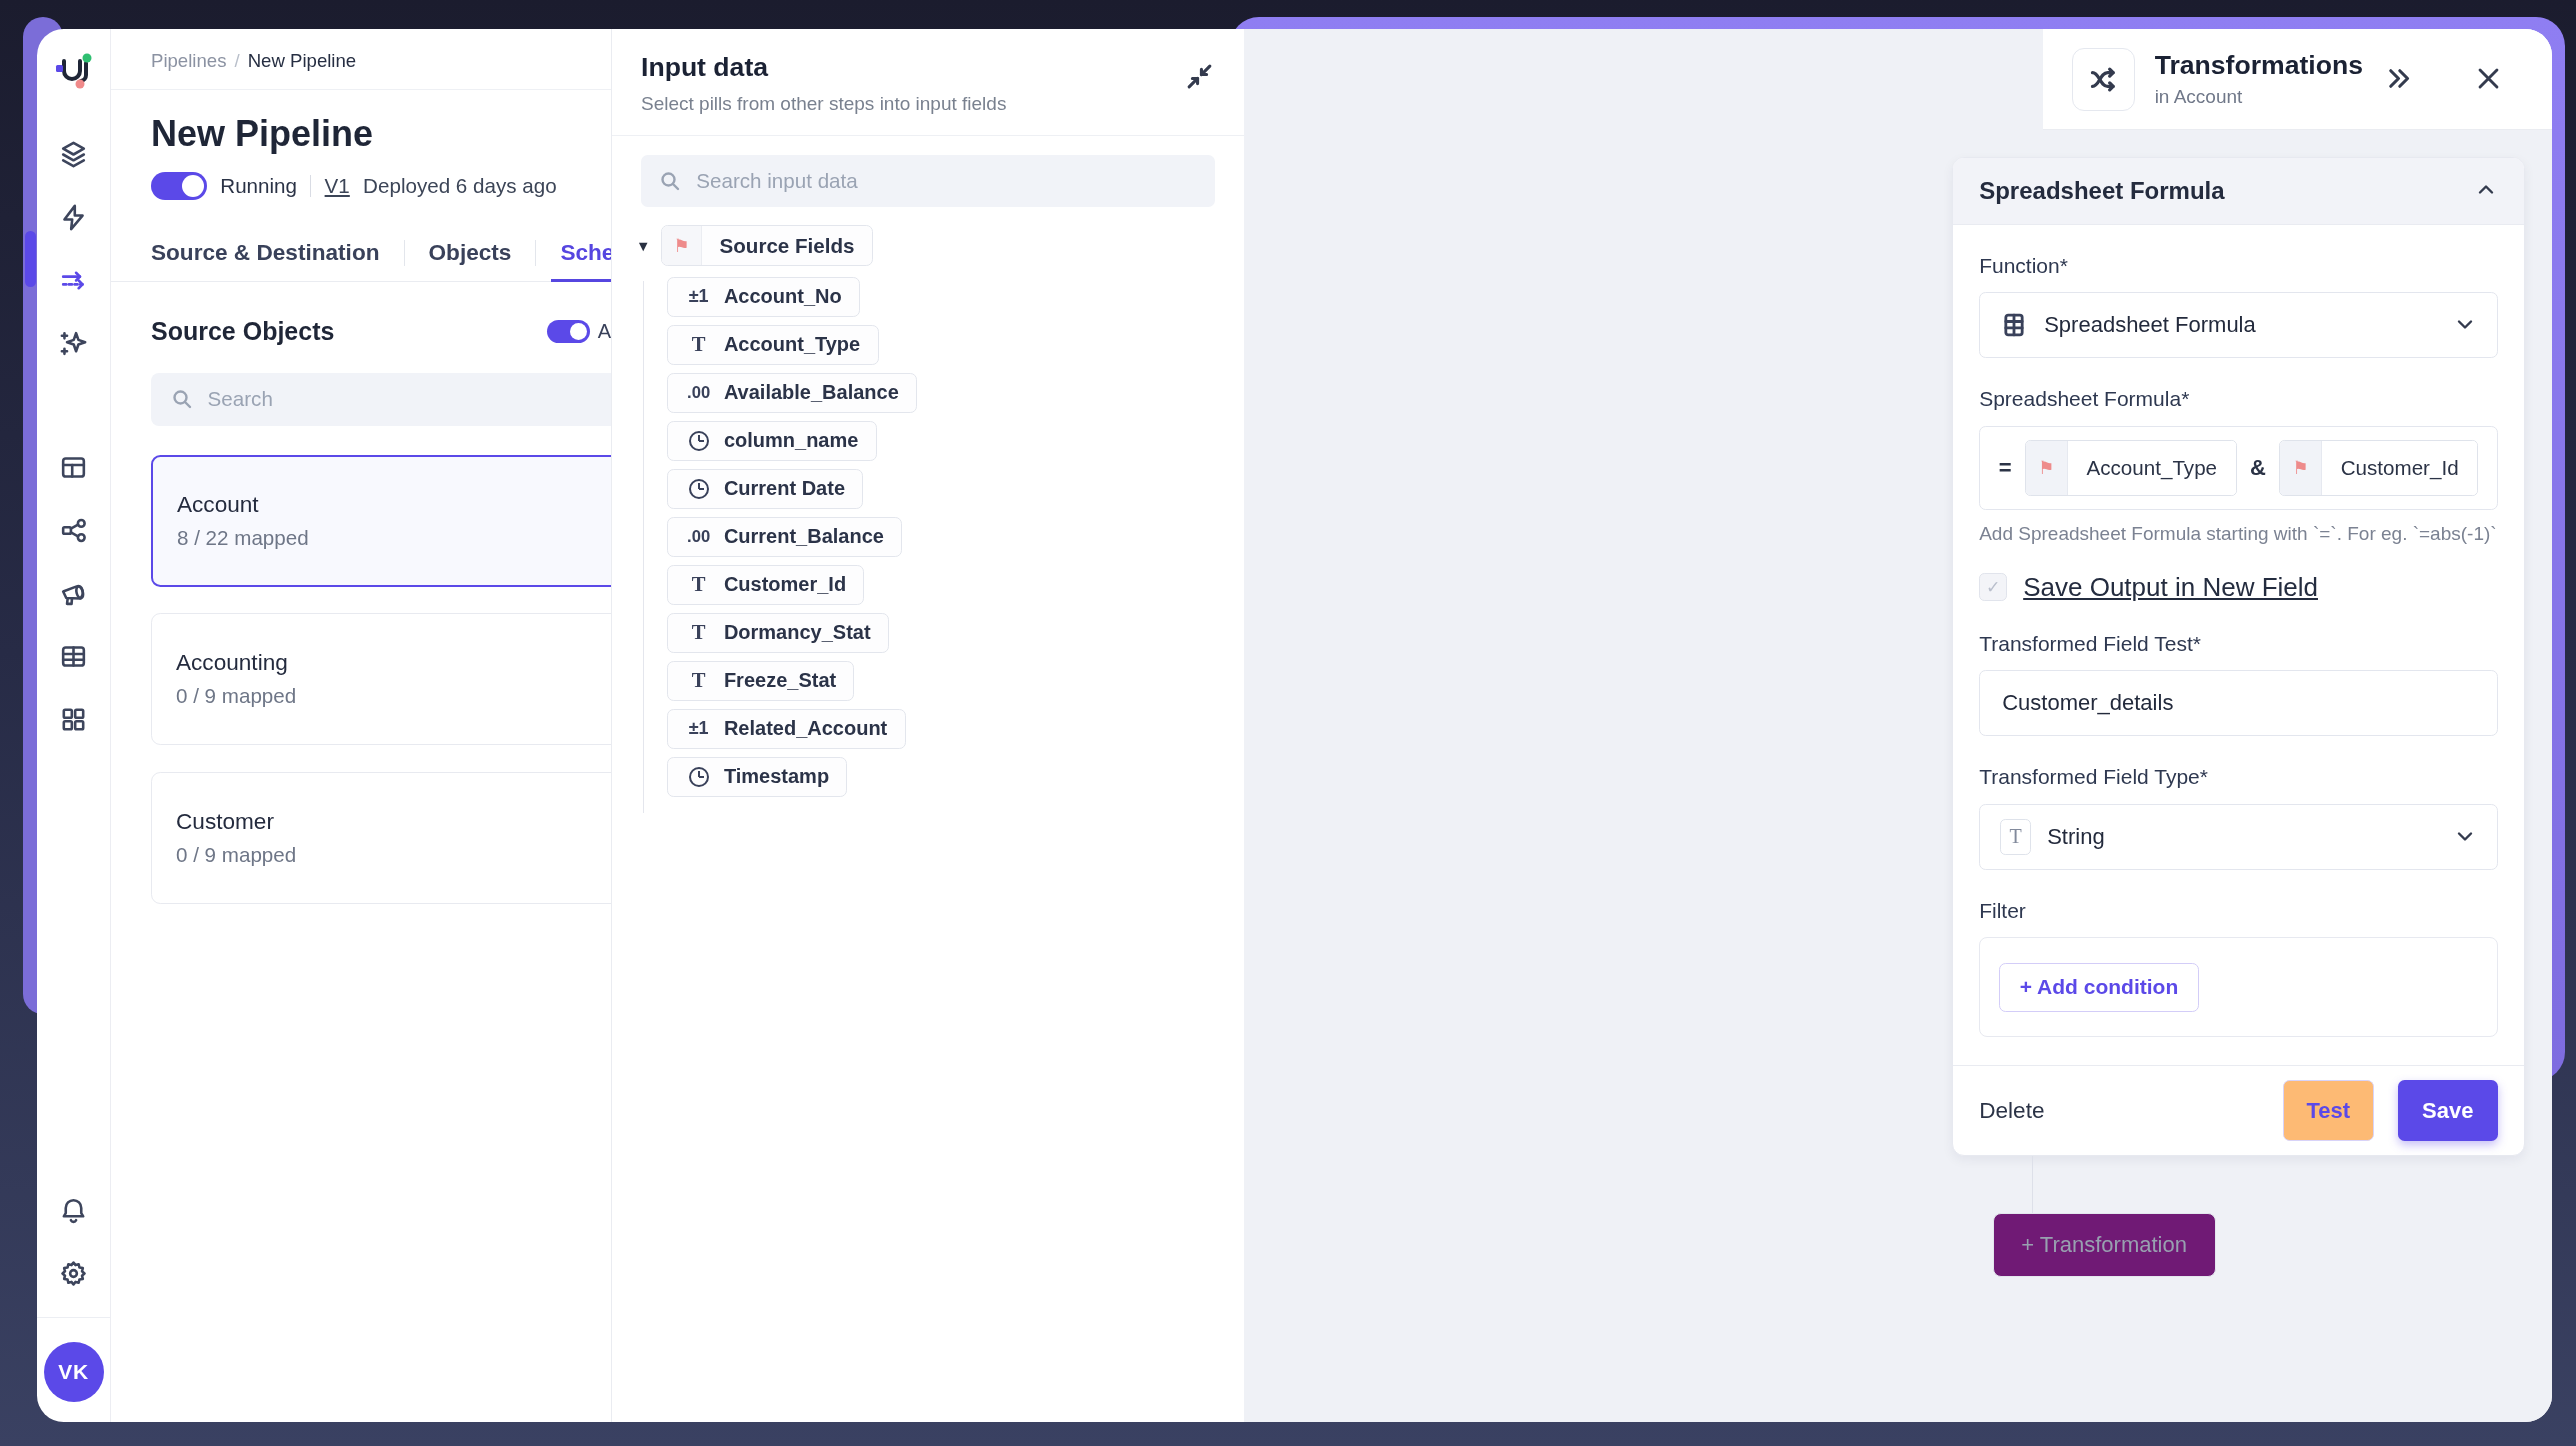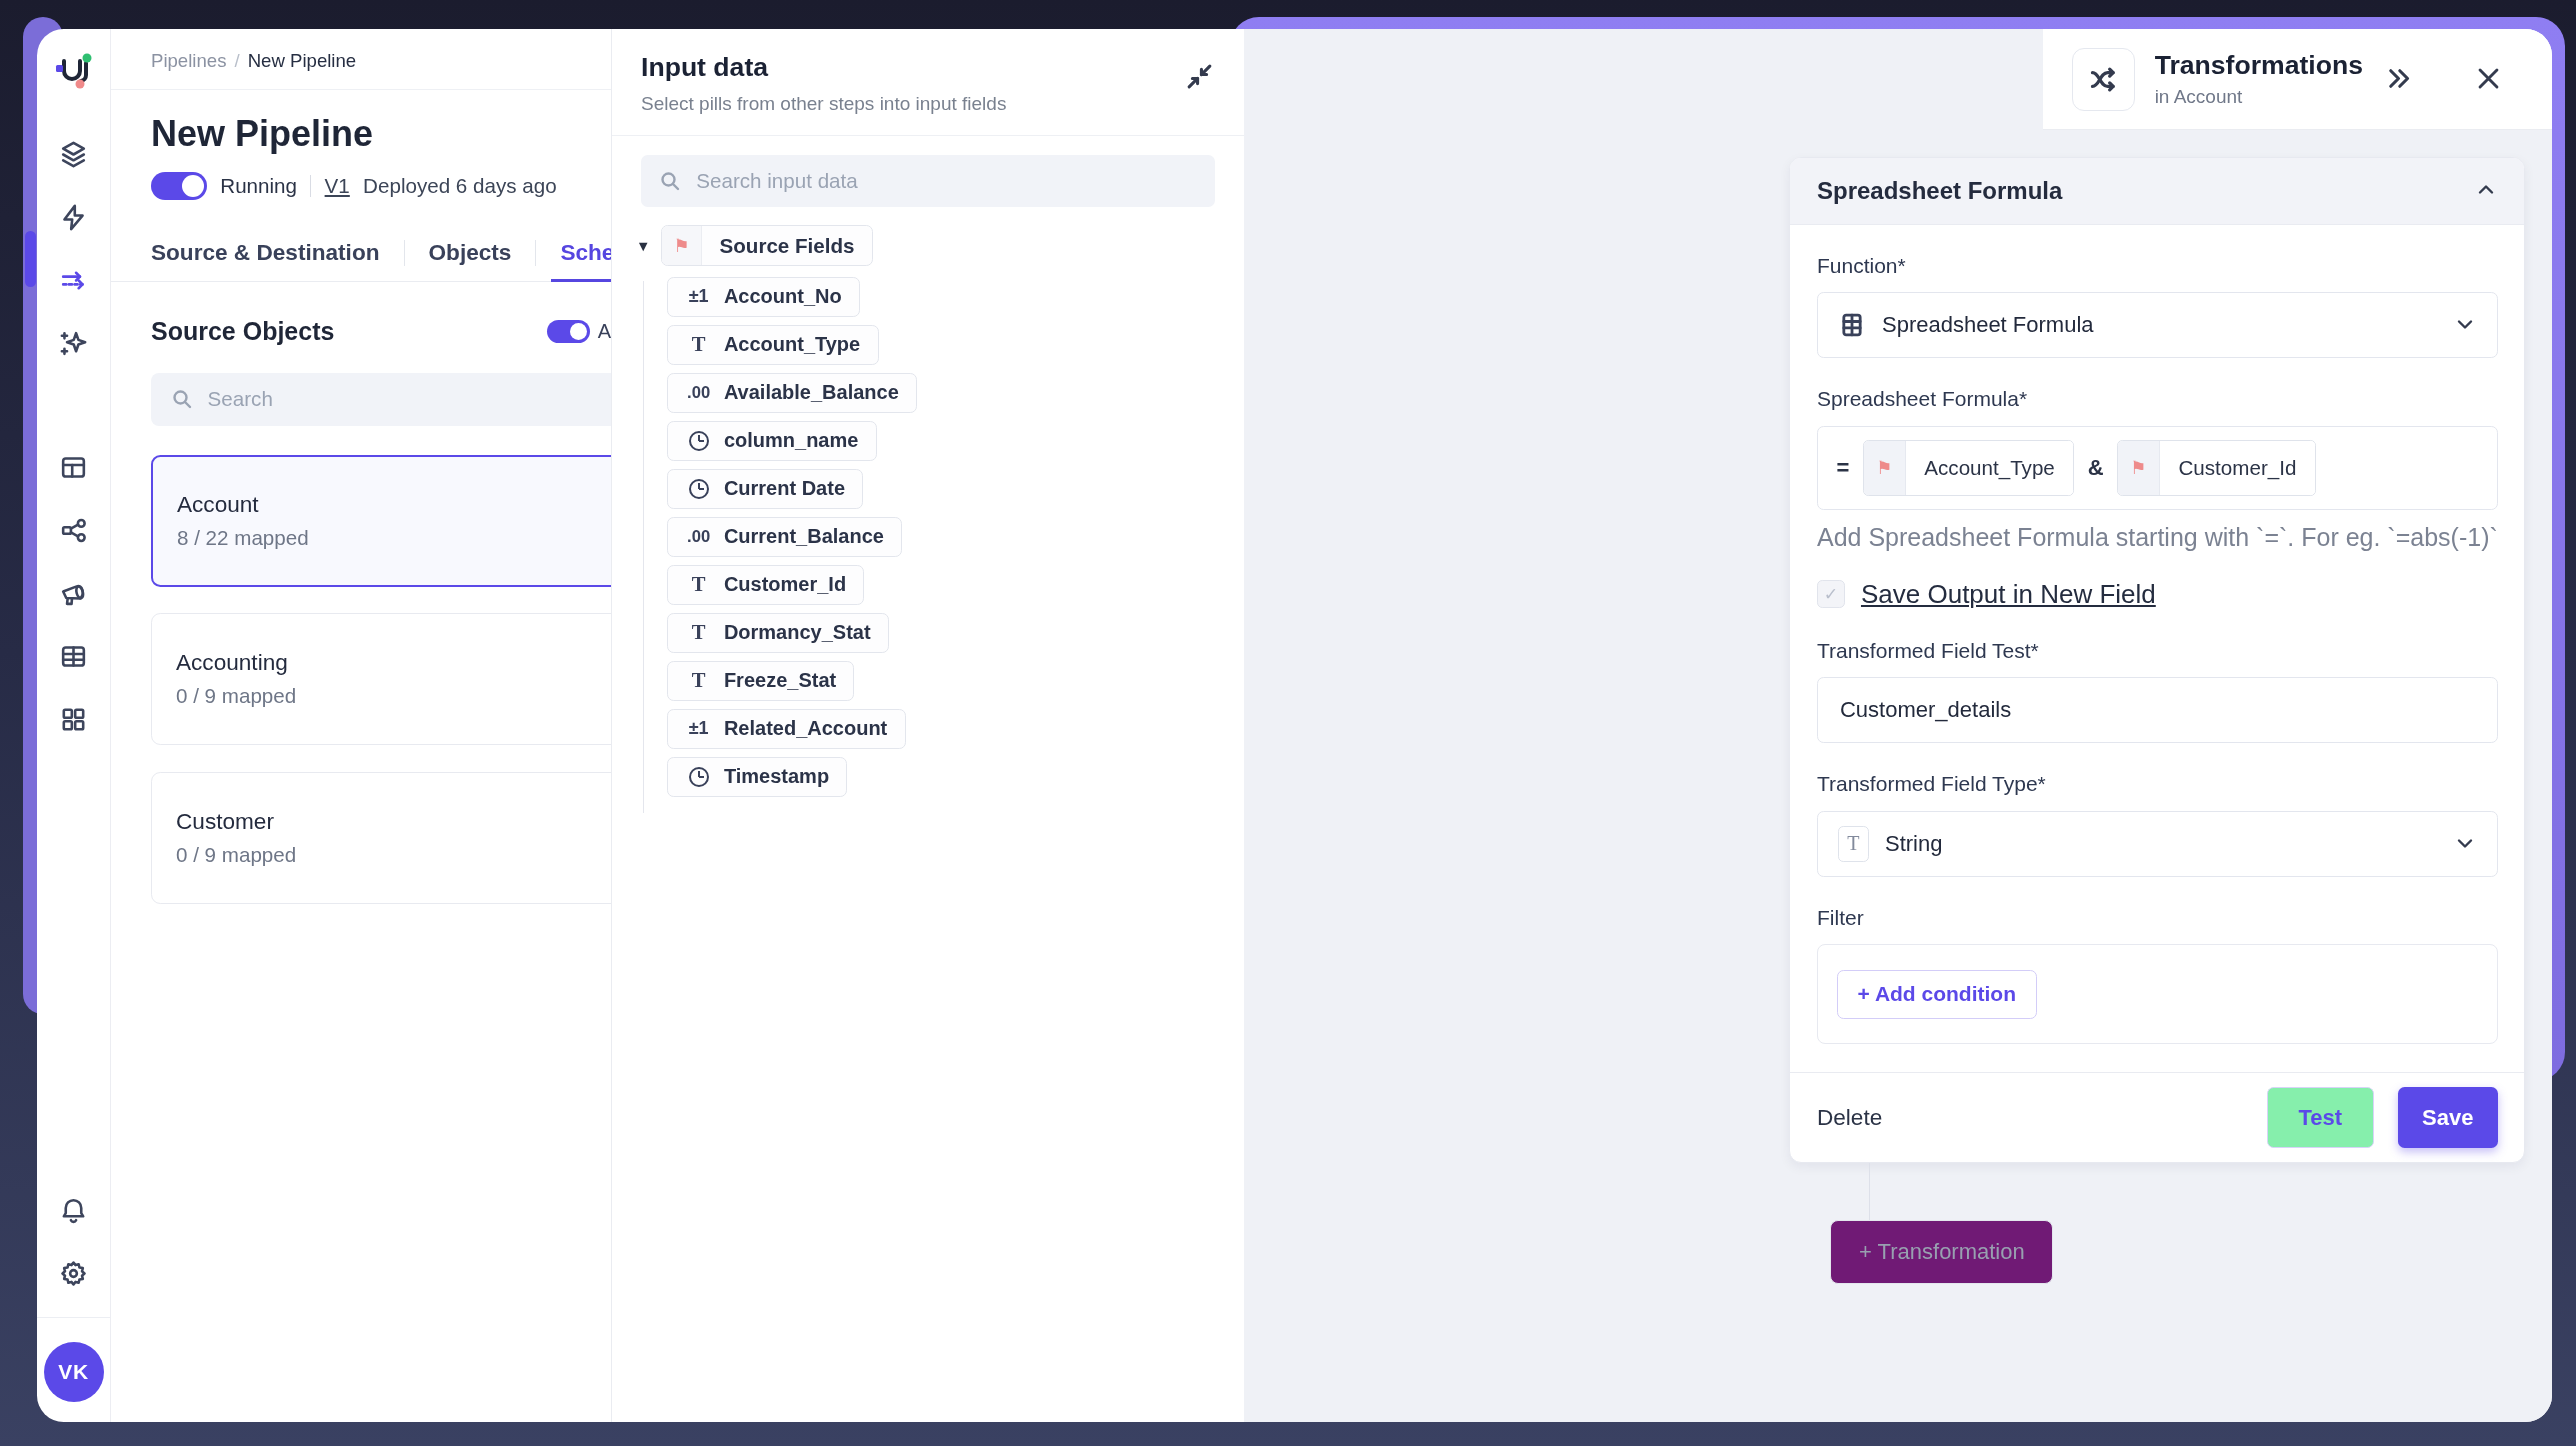--- a/index.html
+++ b/index.html
@@ -102,30 +102,30 @@
   .flabel-row{font-size:21px;font-weight:500;color:#2e3850;margin-bottom:14.6px;}
   .select,.tinput{height:66px;border:1.3px solid #e3e6ee;border-radius:6.6px;display:flex;align-items:center;padding:0 20px;gap:16px;background:#fff;box-sizing:border-box;}
   .select .val{font-size:22px;color:#232a3c;}
   .select .chev{margin-left:auto;}
   .tinput input{border:0;outline:none;font-size:22px;color:#232a3c;width:90%;background:transparent;font-family:"Liberation Sans",sans-serif;}
   .formula-box{height:84px;border:1.3px solid #e3e6ee;border-radius:6.6px;display:flex;align-items:center;padding:0 18.6px;gap:13.3px;background:#fff;box-sizing:border-box;}
   .formula-eq,.formula-op{font-size:22px;font-weight:600;color:#2b3346;}
   .formula-pill{display:inline-flex;align-items:center;height:56px;border:1.3px solid #dfe3eb;border-radius:5.3px;overflow:hidden;box-sizing:border-box;}
   .formula-pill .flag-seg{width:41px;align-self:stretch;background:#f1f3f8;border-right:1.3px solid #e6e9f0;display:flex;align-items:center;justify-content:center;}
   .formula-pill .plabel{padding:0 18.6px;font-size:20.6px;color:#2b3346;background:#fff;display:flex;align-items:center;align-self:stretch;}
-  .fhelp{margin-top:13.3px;font-size:25px;color:#7b8292;}
+  .fhelp{margin-top:13.3px;font-size:19px;color:#7b8292;}
   .chk-row{display:flex;align-items:center;gap:16px;margin:26.6px 0 29px 0;}
   .chkbox{width:28px;height:28px;border:1.3px solid #e1e4ec;border-radius:5.3px;background:#f3f4f8;display:flex;align-items:center;justify-content:center;color:#b9bfcc;font-size:17.3px;box-sizing:border-box;}
   .chk-label{font-size:26px;color:#242c3f;text-decoration:underline;}
   .t-ico-box{width:31px;height:36px;border:1.3px solid #dfe3eb;border-radius:5.3px;display:flex;align-items:center;justify-content:center;color:#828a9c;font-family:"Liberation Serif",serif;font-size:20px;box-sizing:border-box;}
   .filter-box{height:100px;border:1.3px solid #e7e9f0;border-radius:8px;display:flex;align-items:center;padding-left:18.6px;background:#fff;box-sizing:border-box;}
   .add-cond{height:49px;padding:0 20px;border:1.3px solid #d3cdf8;border-radius:6.6px;color:#5b49e8;font-size:21px;font-weight:600;background:#fff;display:flex;align-items:center;box-sizing:border-box;}
   .tcard-foot{height:89px;border-top:1.3px solid #e9ebf1;display:flex;align-items:center;padding:0 26.6px;}
   .delete-link{font-size:22.6px;font-weight:500;color:#2b3346;}
-  .btn-test{margin-left:auto;width:107px;height:61px;border:1.3px solid #d8d3f8;border-radius:6.6px;color:#5b49e8;font-size:22px;font-weight:600;background:#86efac;display:flex;align-items:center;justify-content:center;box-sizing:border-box;}
+  .btn-test{margin-left:auto;width:91px;height:61px;border:1.3px solid #d8d3f8;border-radius:6.6px;color:#5b49e8;font-size:22px;font-weight:600;background:#fdba74;display:flex;align-items:center;justify-content:center;box-sizing:border-box;}
   .btn-save{margin-left:24px;width:100px;height:61px;border-radius:6.6px;background:#5b49e8;color:#fff;font-size:22px;font-weight:600;display:flex;align-items:center;justify-content:center;box-shadow:0 4px 9.3px rgba(91,73,232,.35);}
   .connector{width:0;border-left:1.3px solid #dde0e9;height:57px;margin-left:80px;}
   .add-transform{width:223px;height:64px;background:#701a75;border:1.3px solid #e3e6ed;border-radius:8px;display:flex;align-items:center;justify-content:center;color:#98a0b0;font-size:22px;font-weight:400;margin-left:41px;box-sizing:border-box;}
   svg.ln{stroke:#39415a;fill:none;stroke-width:2.4;stroke-linecap:round;stroke-linejoin:round;}
   svg.gray{stroke:#9aa3b3;}
   svg.dk{stroke:#343b4e;}
 </style>
 </head>
 <body>
 

